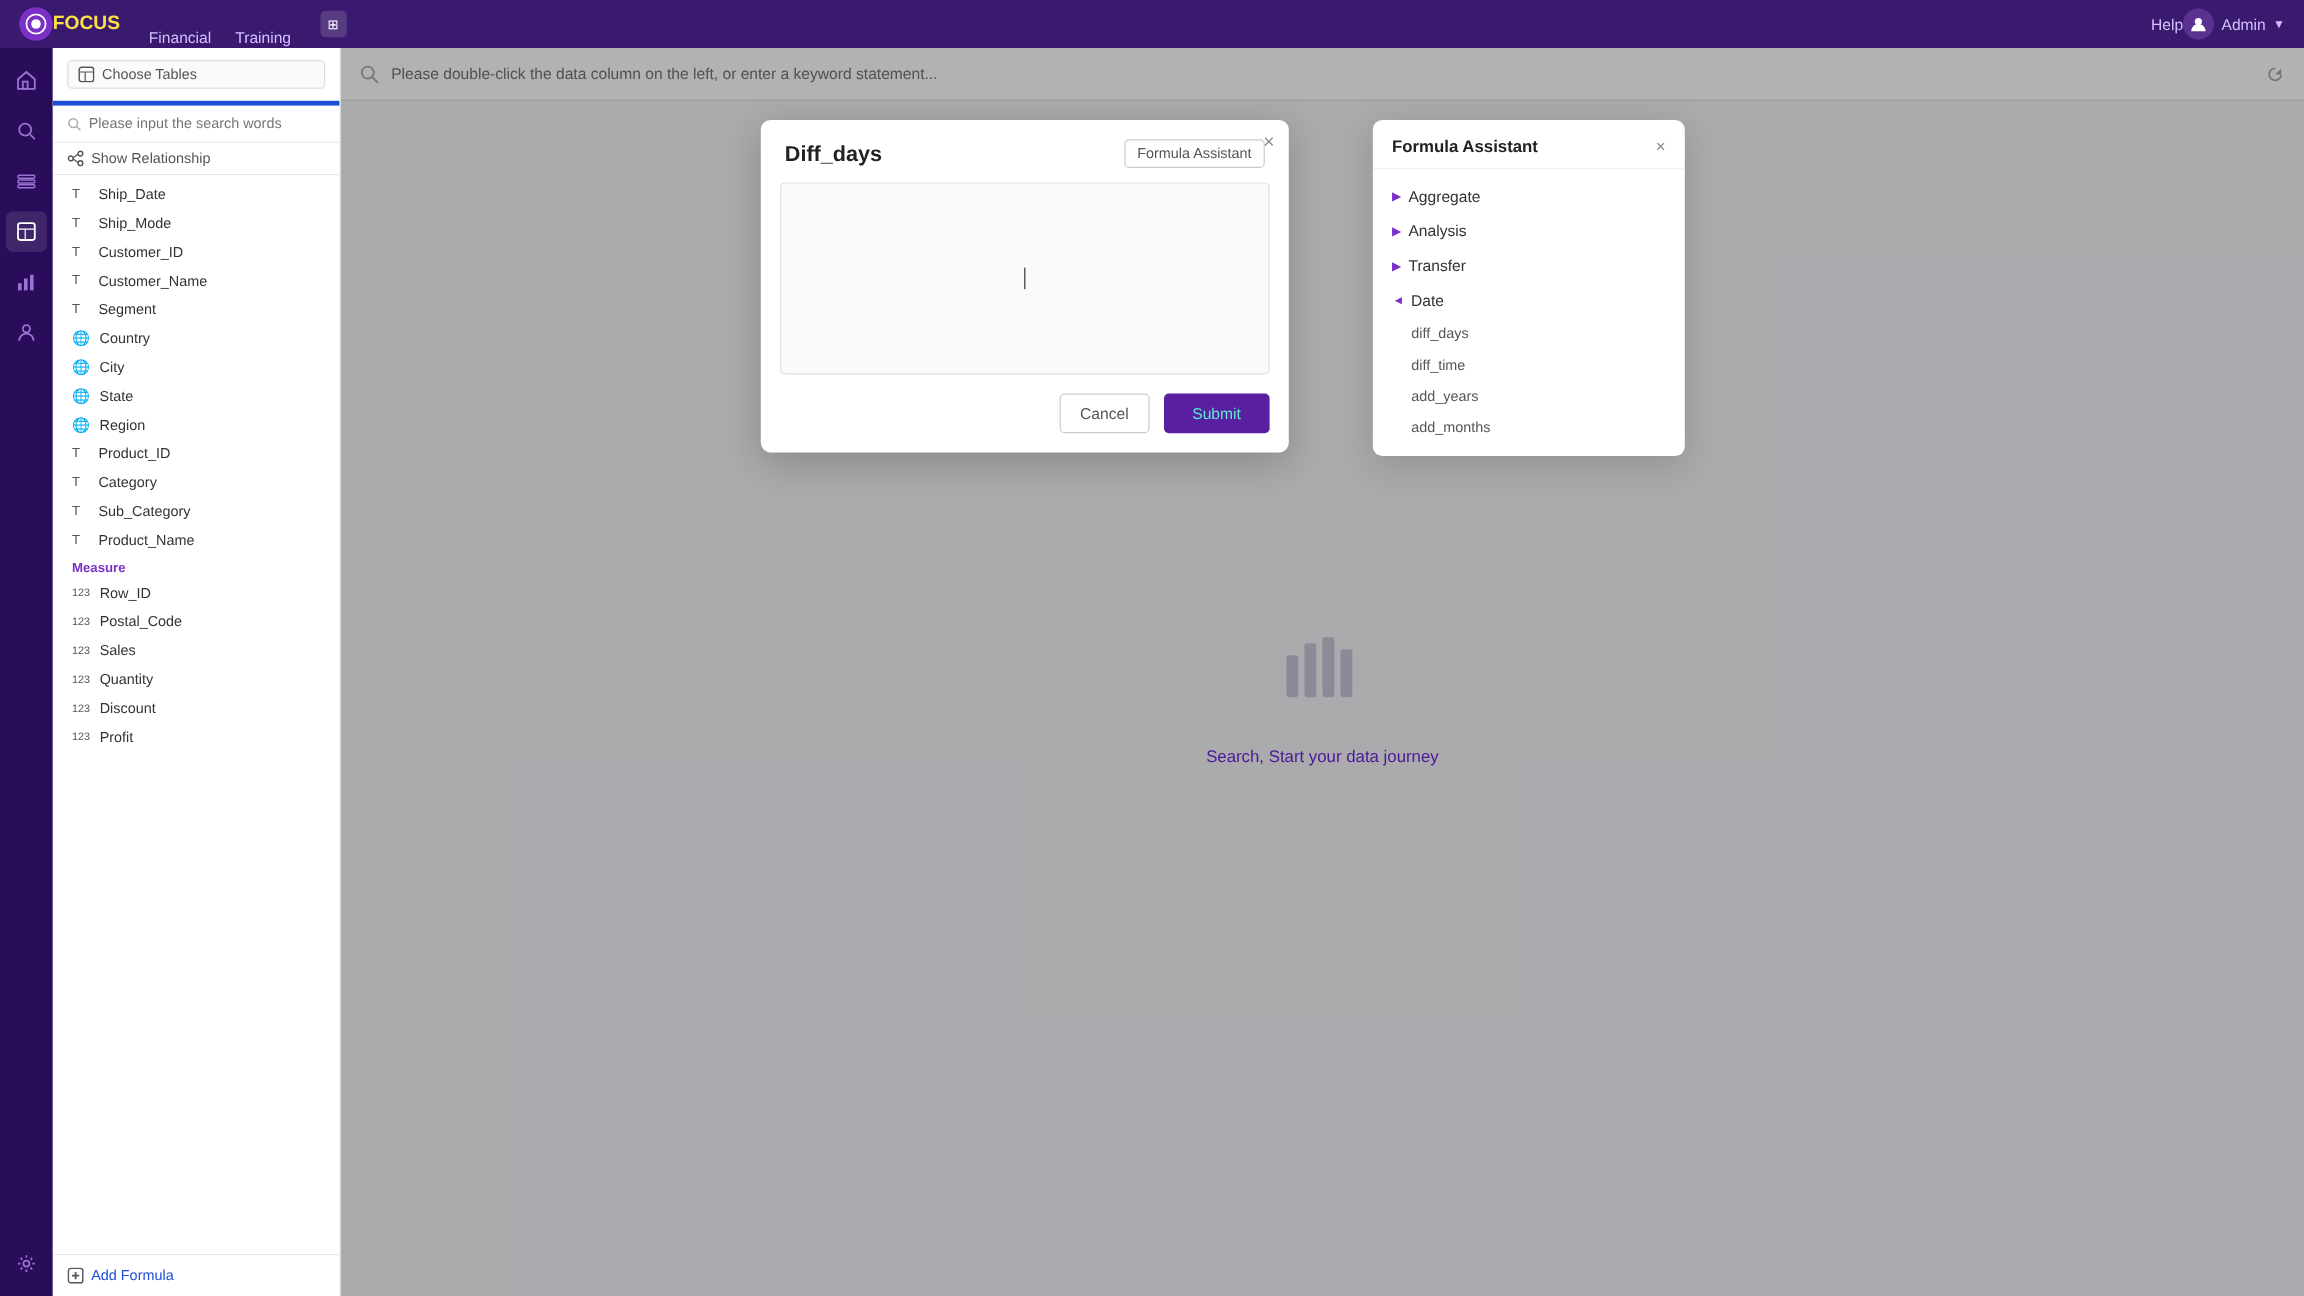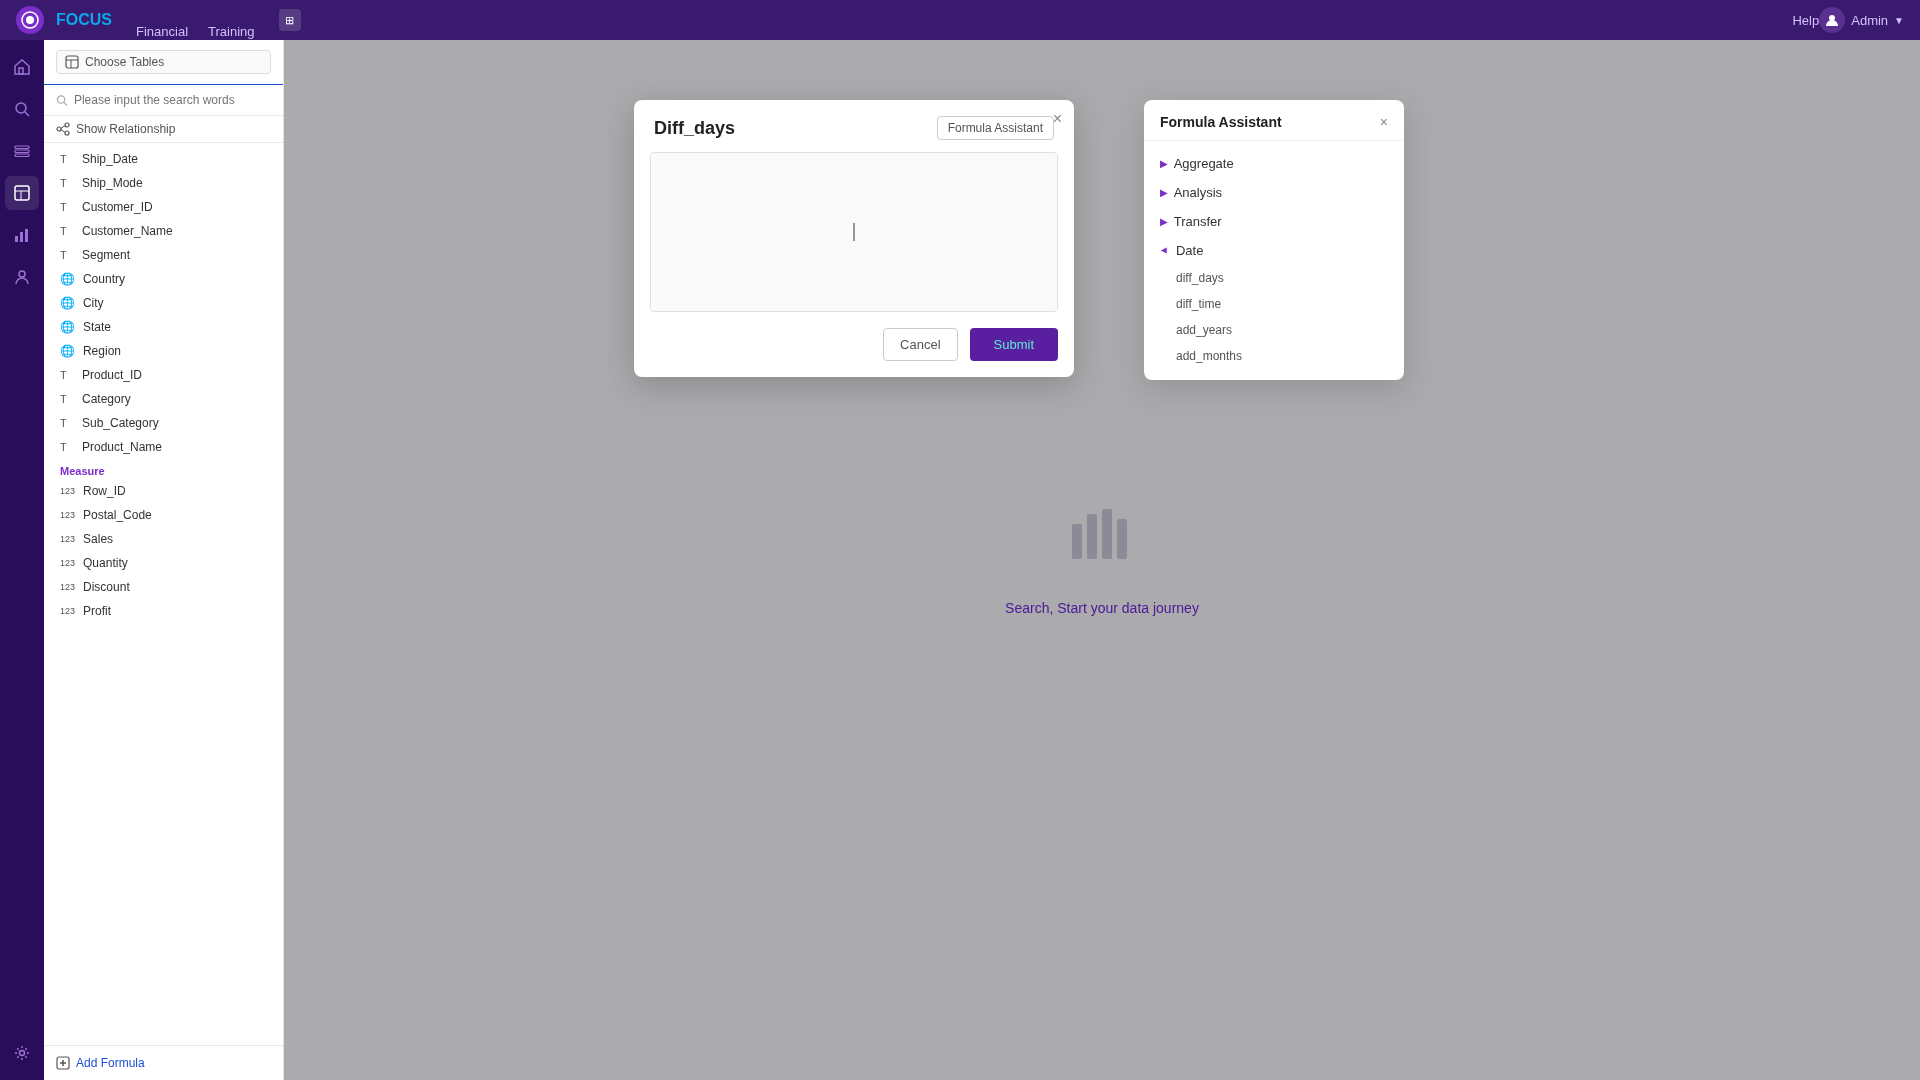--- a/index.html
+++ b/index.html
@@ -10,22 +10,22 @@
       display: flex;
       align-items: center;
       background: #3a1a6e;
       height: 40px;
       padding: 0 16px;
       gap: 24px;
     }
     .navbar-logo {
       display: flex;
       align-items: center;
-      gap: 12px;
-      color: #0ea5e9;
+      gap: 0;
+      color: #fde047;
       font-weight: bold;
       font-size: 16px;
     }
     .navbar-logo-icon {
       width: 28px;
       height: 28px;
       background: #7b2fc9;
       border-radius: 50%;
       display: flex;
       align-items: center;
@@ -119,21 +119,21 @@
     .data-sidebar {
       width: 240px;
       background: white;
       border-right: 1px solid #e0e0e0;
       display: flex;
       flex-direction: column;
       overflow: hidden;
     }
     .data-sidebar-header {
       padding: 10px 12px;
-      border-bottom: 1px solid #1d4ed8;
+      border-bottom: 4px solid #1d4ed8;
     }
     .choose-tables-btn {
       display: flex;
       align-items: center;
       gap: 6px;
       color: #555;
       font-size: 12px;
       cursor: pointer;
       padding: 4px 8px;
       border: 1px solid #ddd;
@@ -590,20 +590,31 @@
           <rect x="1" y="1" width="12" height="12" rx="2" stroke="#555" stroke-width="1.2"></rect>
           <line x1="7" y1="4" x2="7" y2="10" stroke="#555" stroke-width="1.5"></line>
           <line x1="4" y1="7" x2="10" y2="7" stroke="#555" stroke-width="1.5"></line>
         </svg>
         <span>Add Formula</span>
       </div>
     </div>
   </div>
 
   <div class="content-area">
+    <div class="search-bar">
+      <svg width="16" height="16" viewBox="0 0 16 16" fill="none">
+        <circle cx="6.5" cy="6.5" r="5" stroke="#aaa" stroke-width="1.5"></circle>
+        <line x1="10.5" y1="10.5" x2="15" y2="15" stroke="#aaa" stroke-width="1.5"></line>
+      </svg>
+      <input type="text" style="flex: 1 1 0%; border: none; outline: none; font-size: 13px; color: rgb(153, 153, 153);" placeholder="Please double-click the data column on the left, or enter a keyword statement...">
+      <svg width="16" height="16" viewBox="0 0 16 16" fill="none" style="margin-left:auto;">
+        <path d="M13 8A5 5 0 1 1 8 3" stroke="#aaa" stroke-width="1.5" fill="none"></path>
+        <path d="M13 3v5h-5" fill="#aaa"></path>
+      </svg>
+    </div>
 
     <div class="content-center">
       <div class="content-icon">
         <svg width="80" height="70" viewBox="0 0 80 70" fill="none">
           <rect x="10" y="20" width="10" height="35" rx="2" fill="#c8c8d8"></rect>
           <rect x="25" y="10" width="10" height="45" rx="2" fill="#c8c8d8"></rect>
           <rect x="40" y="5" width="10" height="50" rx="2" fill="#c8c8d8"></rect>
           <rect x="55" y="15" width="10" height="40" rx="2" fill="#c8c8d8"></rect>
         </svg>
       </div>

